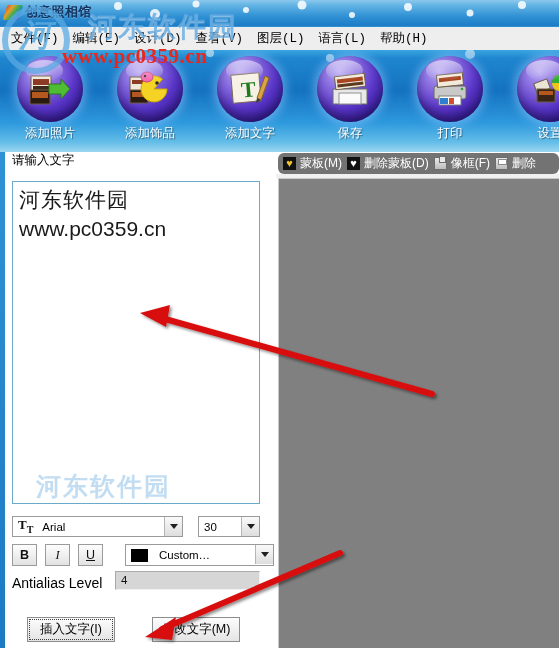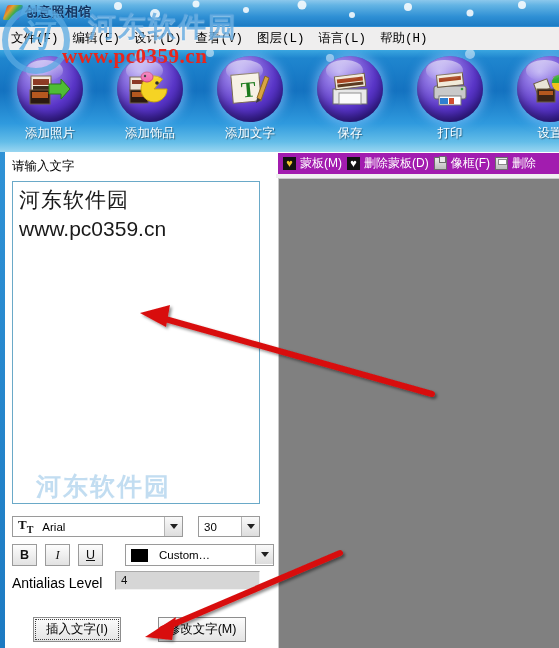--- a/index.html
+++ b/index.html
@@ -153,21 +153,21 @@
     width: 276px; height: 496px;
     background: #ffffff;
     box-sizing: border-box;
   }
   .left-stripe {
     position: absolute; left: 0; top: 152px;
     width: 5px; height: 496px;
     background: linear-gradient(180deg,#2f92d6,#1c7ac2);
   }
   .panel-label {
-    position: absolute; left: 12px; top: 158px;
+    position: absolute; left: 12px; top: 152px;
     font-size: 12.5px; color: #000;
   }
   .text-area {
     position: absolute; left: 12px; top: 181px;
     width: 248px; height: 323px;
     border: 1px solid #6aa9c8;
     background: #ffffff;
     box-sizing: border-box;
     padding: 5px 6px;
     overflow: hidden;
@@ -263,21 +263,20 @@
   
   .abtn {
     position: absolute;
     height: 25px;
     border: 1px solid #8d8d8d;
     background: linear-gradient(180deg,#fcfcfc,#e4e4e4);
     box-sizing: border-box;
     display: flex; align-items: center; justify-content: center;
     font-size: 12.5px; color: #000;
     white-space: nowrap;
-    margin-left: 6px;
   }
   #btn-insert { left: 27px; top: 617px; width: 88px; outline: 1px dotted #404040; outline-offset: -3px; }
   #btn-modify { left: 152px; top: 617px; width: 88px; }
 
   
   .rightbar {
     position: absolute; left: 278px; top: 153px;
     width: 281px; height: 21px;
     background: #1f5fb8;
     display: flex; align-items: center;
@@ -525,21 +524,21 @@
     </div>
   </div>
 
   <div class="aa-label">Antialias Level</div>
   <div class="aa-value">4</div>
 
   <div class="abtn" id="btn-insert">插入文字(I)</div>
   <div class="abtn" id="btn-modify">修改文字(M)</div>
 
   <div class="canvas-sidegap"></div>
-  <div class="rightbar" id="rightbar" style="background: #a21caf;">
+  <div class="rightbar" id="rightbar" style="background: #737373; border-radius: 6px;">
       <div class="rb-item">
         <span class="ico ico-heart-gold"></span>
         <span class="rb-label">蒙板(M)</span>
       </div>
       <div class="rb-item">
         <span class="ico ico-heart-white"></span>
         <span class="rb-label">删除蒙板(D)</span>
       </div>
       <div class="rb-item">
         <span class="ico ico-frame"></span>

